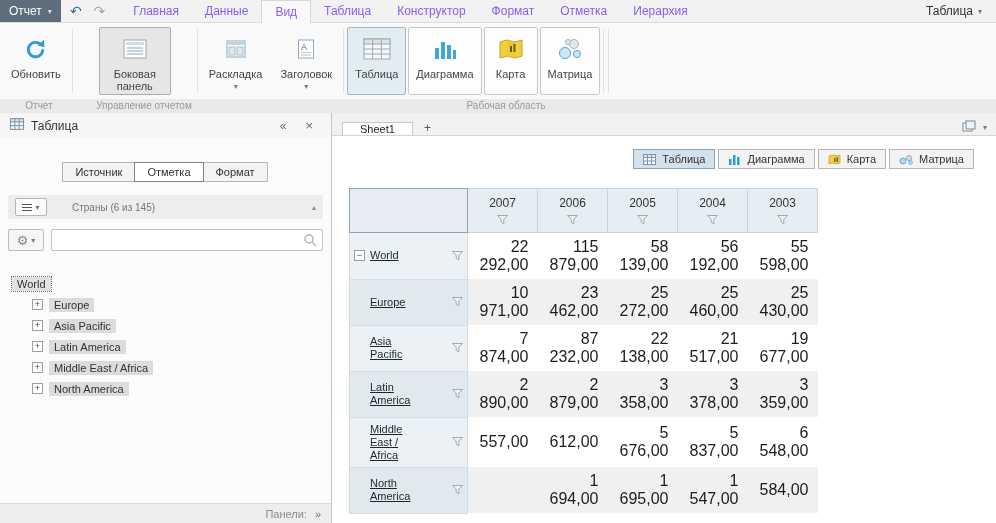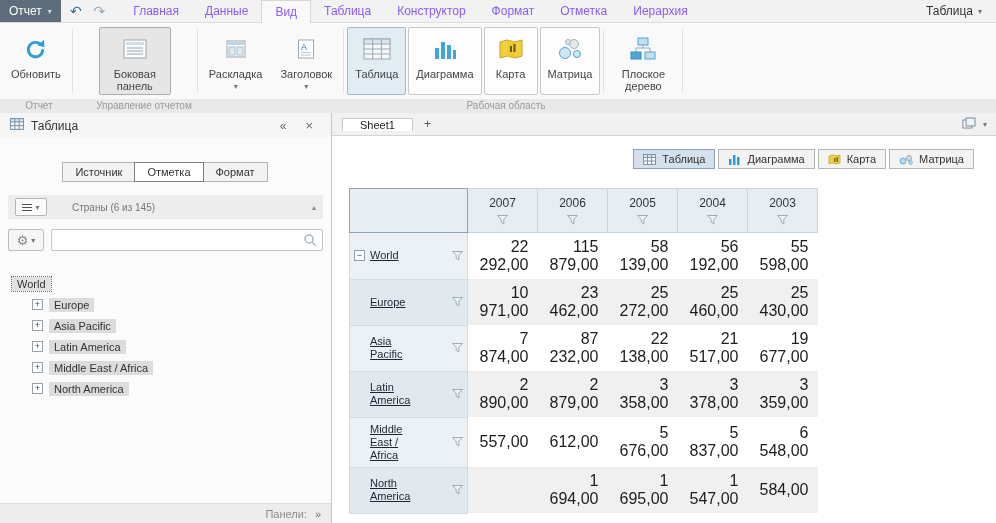--- a/index.html
+++ b/index.html
@@ -64,21 +64,21 @@
   .tree-row { display:flex; align-items:center; height:21px; }
   .tree-row.child { margin-left:20px; }
   .expander { width:11px; height:11px; border:1px solid #97a1a8; background:#fff; font-size:9px; line-height:9px; text-align:center; color:#444; margin-right:6px; flex:none; }
   .tree-label { background:#dcdcdc; padding:1px 5px; white-space:nowrap; }
   .root-label { outline:1px dotted #707070; background:#e2e2e2; }
   .sb-foot { margin-top:auto; height:20px; background:#ededed; border-top:1px solid #dcdcdc; display:flex; align-items:center; justify-content:flex-end; gap:8px; padding:0 10px; font-size:11px; color:#8b8b8b; flex:none; }
   .chevr { color:#6f6f6f; }
 
   
   .main { flex:1; display:flex; flex-direction:column; min-width:0; }
-  .sheetbar { height:23px; background:#f1f1f1; border-bottom:1px solid #d4d4d4; display:flex; align-items:center; padding-left:10px; flex:none; }
+  .sheetbar { height:23px; background:#f1f1f1; border-bottom:1px solid #d4d4d4; display:flex; align-items:flex-end; padding-left:10px; flex:none; }
   .sheet-tab { background:#fff; border:1px solid #c8c8c8; border-bottom:none; padding:0 17px; display:flex; align-items:center; font-size:11px; color:#222; }
   .sheet-add { padding:0 11px; display:flex; align-items:center; color:#555; font-size:12px; }
   .sheetbar-right { margin-left:auto; display:flex; align-items:center; gap:7px; padding:0 9px; }
   .content { flex:1; position:relative; background:#fff; }
 
   .view-switcher { position:absolute; top:13px; right:22px; display:flex; }
   .vbtn { display:flex; align-items:center; gap:6px; padding:3px 9px; border:1px solid #b6b6b6; background:#f3f3f3; font-size:11px; color:#333; margin-left:3px; }
   .vbtn.active { background:#d4e1ec; border-color:#89a3b8; }
   .vic { display:flex; align-items:center; }
 
@@ -218,31 +218,20 @@
         <svg width="26" height="24" viewBox="0 0 26 24">
             <circle cx="8" cy="16" r="5.5" fill="#cfe6f5" stroke="#54a3d4"></circle>
             <circle cx="17" cy="7" r="4.5" fill="#e2e7ea" stroke="#9fb0ba"></circle>
             <circle cx="20" cy="17" r="3.5" fill="#cfe6f5" stroke="#54a3d4"></circle>
             <circle cx="11" cy="5" r="2.5" fill="#e2e7ea" stroke="#9fb0ba"></circle>
           </svg>
       </span>
       <span class="lbl">Матрица</span>
     </button>
     <div class="vsep"></div>
-    <button class="rb">
-      <span class="ic">
-        <svg width="26" height="24" viewBox="0 0 26 24">
-            <path d="M13 8v3H6v4M13 11h7v4" fill="none" stroke="#8fa6b5"></path>
-            <rect x="8" y="1" width="10" height="7" fill="#bfe0f2" stroke="#54a3d4"></rect>
-            <rect x="1" y="15" width="10" height="7" fill="#4aa6d8" stroke="#3c8cbf"></rect>
-            <rect x="15" y="15" width="10" height="7" fill="#bfe0f2" stroke="#54a3d4"></rect>
-          </svg>
-      </span>
-      <span class="lbl narrow">Плоское дерево</span>
-    </button>
     <div class="vsep"></div>
   </div>
 
   <div class="group-strip">
     <div class="gseg" style="width:78px">Отчет</div>
     <div class="gseg" style="width:132px">Управление отчетом</div>
     <div class="gseg" style="width:592px">Рабочая область</div>
   </div>
 
   <div class="workarea">

